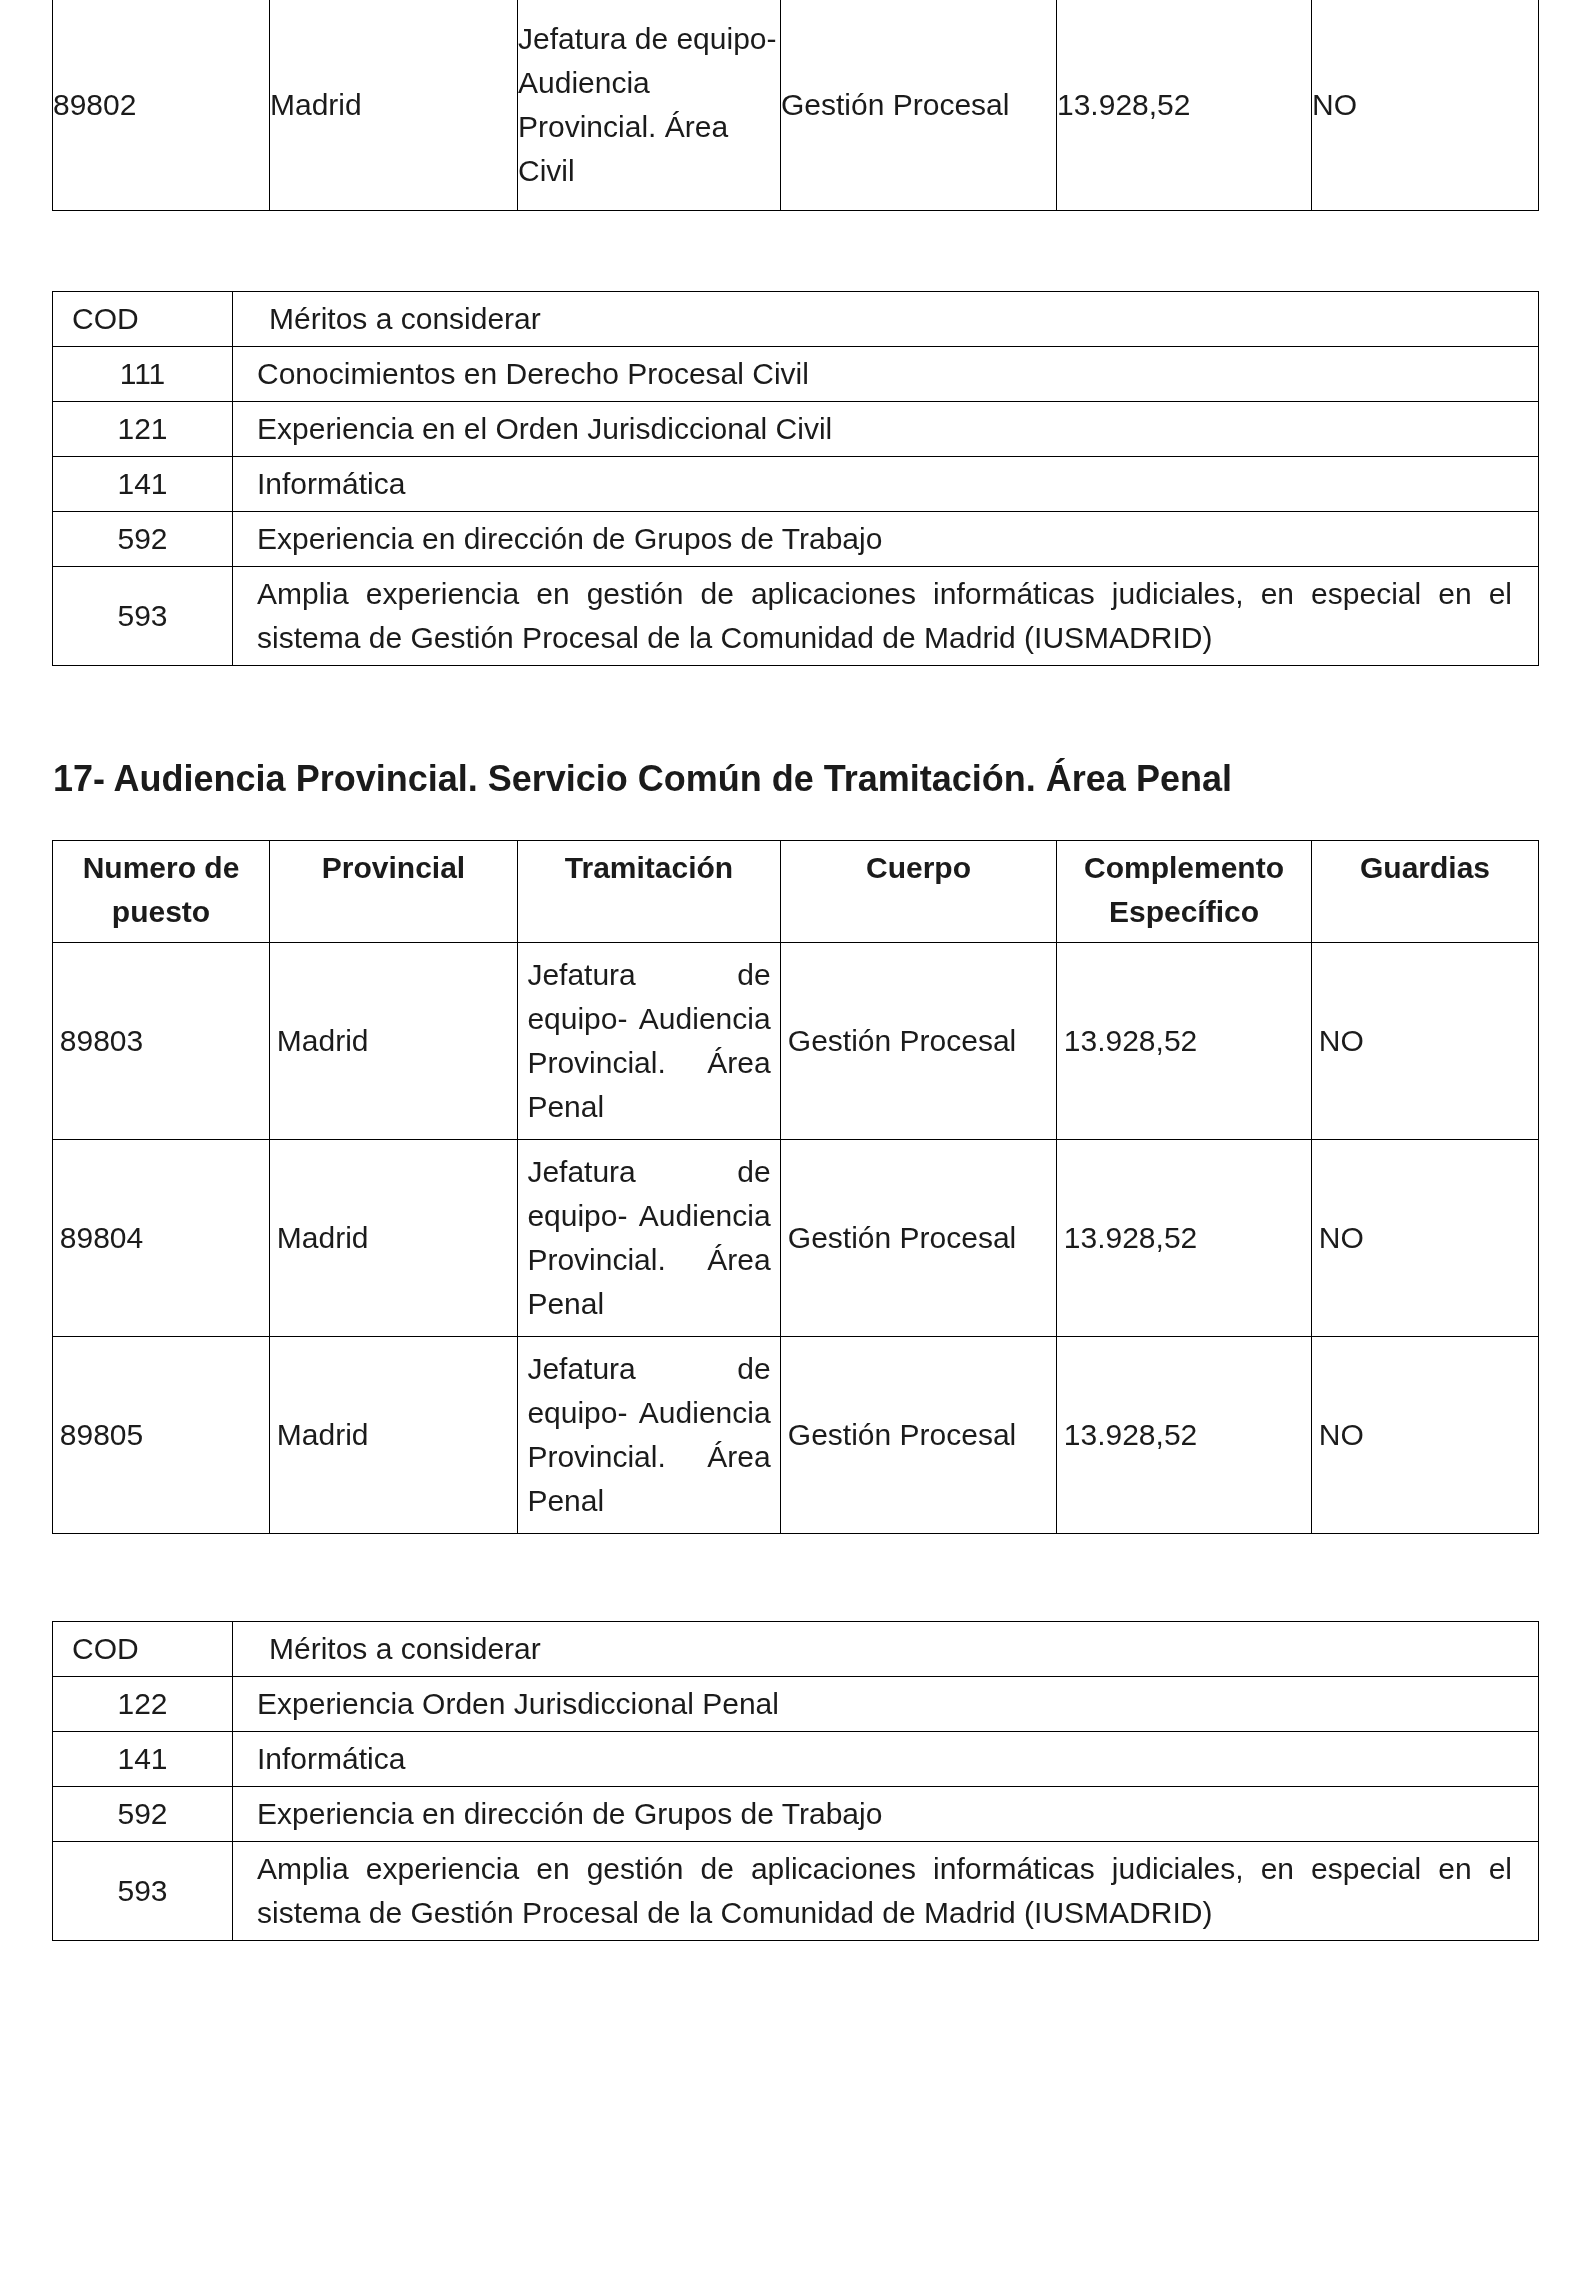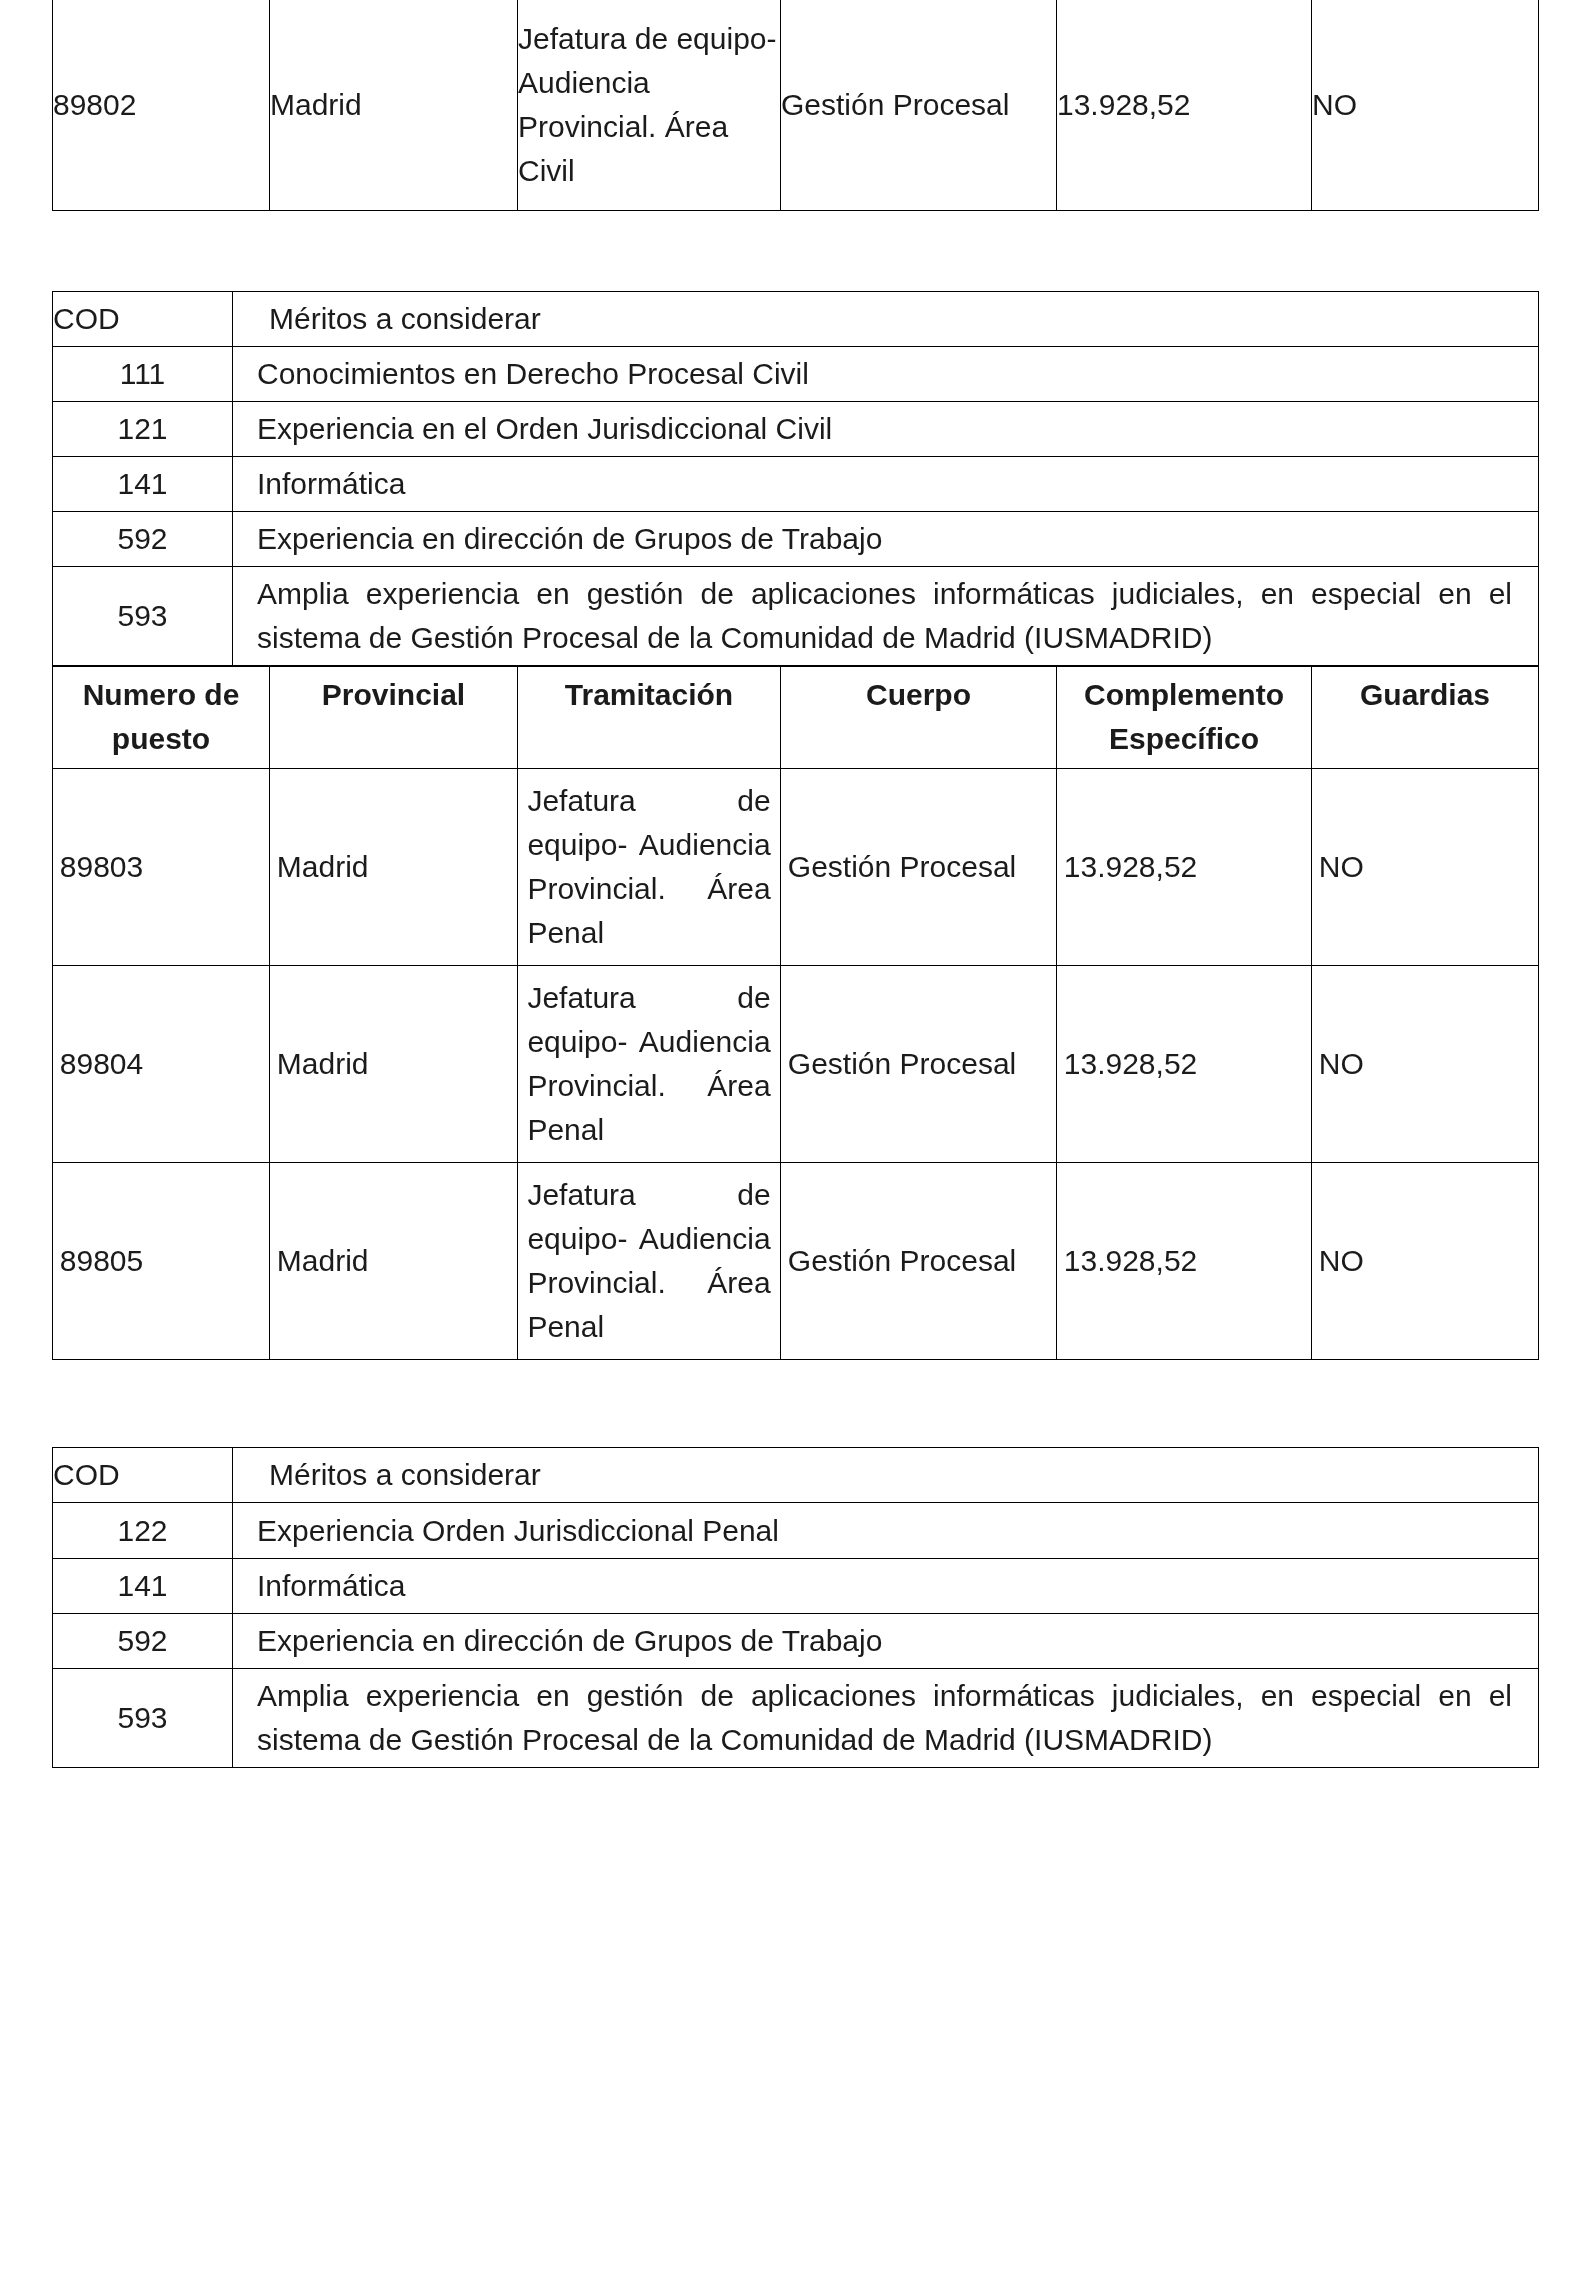--- a/index.html
+++ b/index.html
@@ -58,20 +58,21 @@
     vertical-align: middle;
     padding: 5.1px 9.4px;
   }
 
   
   .cod tr { height: 55px; }
   .cod th {
     font-weight: normal;
     text-align: left;
     vertical-align: middle;
+    padding-left: 19px;
   }
   .cod th.label-h { padding-left: 36px; }
   .cod td.code {
     text-align: center;
     vertical-align: middle;
     margin-left: 21px;
   }
   .cod td.label {
     text-align: justify;
     vertical-align: middle;
@@ -144,20 +145,21 @@
           <td class="code">592</td>
           <td class="label">Experiencia en dirección de Grupos de Trabajo</td>
         </tr>
         <tr>
           <td class="code">593</td>
           <td class="label">Amplia experiencia en gestión de aplicaciones informáticas judiciales, en especial en el sistema de Gestión Procesal de la Comunidad de Madrid (IUSMADRID)</td>
         </tr>
       </tbody>
     </table>
 
+    <h1 class="section-title">17- Audiencia Provincial. Servicio Común de Tramitación. Área Penal</h1>
 
     <table class="positions">
       <colgroup>
         <col style="width:217px">
           <col style="width:248px">
           <col style="width:263px">
         <col style="width:276px">
           <col style="width:255px">
           <col style="width:227px">
       </colgroup>

